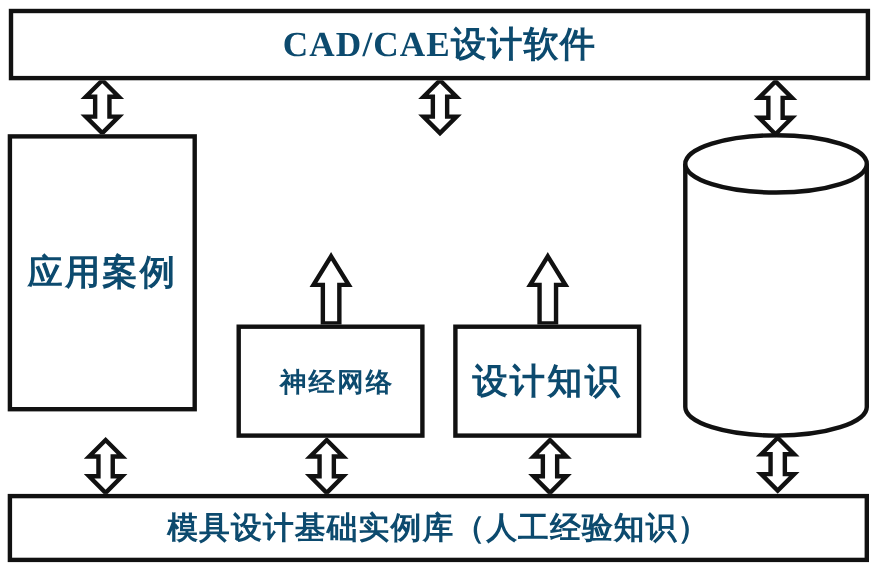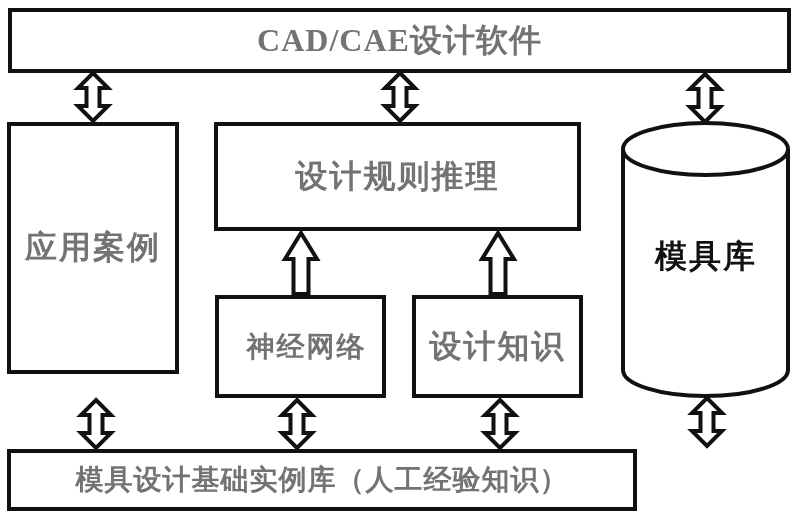--- a/index.html
+++ b/index.html
@@ -9,28 +9,28 @@
     overflow:hidden;
   }
   .stage{position:relative;width:800px;height:519px;background:#ffffff;}
   .connector-layer{position:absolute;left:0;top:0;width:800px;height:519px;}
   .arrow{fill:#ffffff;stroke:#111111;stroke-width:4px;stroke-linejoin:miter;}
   .cyl{fill:#ffffff;stroke:#111111;stroke-width:4px;}
   .box{
     position:absolute;box-sizing:border-box;
     border:4px solid #111111;background:#ffffff;
     display:flex;align-items:center;justify-content:center;
-    font-weight:700;color:#737373;text-align:center;white-space:nowrap;
+    font-weight:700;color:#0c4a6e;text-align:center;white-space:nowrap;
   }
   #topBox{left:8px;top:8px;width:783px;height:65px;font-size:32px;letter-spacing:1px;}
   #leftBox{left:7px;top:122px;width:172px;height:252px;font-size:32px;letter-spacing:2px;}
   #midBox{left:214px;top:122px;width:367px;height:109px;font-size:32px;letter-spacing:2px;}
-  #nnBox{left:215px;top:295px;width:171px;height:103px;font-size:28px;letter-spacing:2px;padding-left:12px;}
+  #nnBox{left:215px;top:295px;width:171px;height:103px;font-size:24px;letter-spacing:2px;padding-left:12px;}
   #dkBox{left:412px;top:295px;width:171px;height:103px;font-size:32px;letter-spacing:2px;text-align:center;}
-  #bottomBox{left:7px;top:449px;width:630px;height:62px;font-size:28px;letter-spacing:1px;}
+  #bottomBox{left:7px;top:449px;width:783px;height:62px;font-size:28px;letter-spacing:1px;}
   .cyl-label{
     position:absolute;left:625px;top:238px;width:162px;height:38px;
     display:flex;align-items:center;justify-content:center;
     font-weight:700;font-size:32px;letter-spacing:2px;color:#111111;white-space:nowrap;
   }
   .watermark{
     position:absolute;left:647px;top:13px;
     font-family:"DejaVu Sans Mono","Liberation Mono",monospace;
     font-size:16px;letter-spacing:1px;color:#f4a6a6;white-space:nowrap;
   }
@@ -61,34 +61,28 @@
   </svg>
 
   <div class="box" id="topBox">
     <span>CAD/CAE设计软件</span>
   </div>
 
   <div class="box" id="leftBox">
     <span>应用案例</span>
   </div>
 
-  <div class="box" id="midBox">
-    <span>设计规则推理</span>
-  </div>
 
   <div class="box" id="nnBox">
     <span>神经网络</span>
   </div>
 
   <div class="box" id="dkBox">
     <span>设计知识</span>
   </div>
 
   <div class="box" id="bottomBox">
     <span>模具设计基础实例库（人工经验知识）</span>
   </div>
 
-  <div class="cyl-label">
-    <span>模具库</span>
-  </div>
 
 
 </div>
 
 </body></html>

